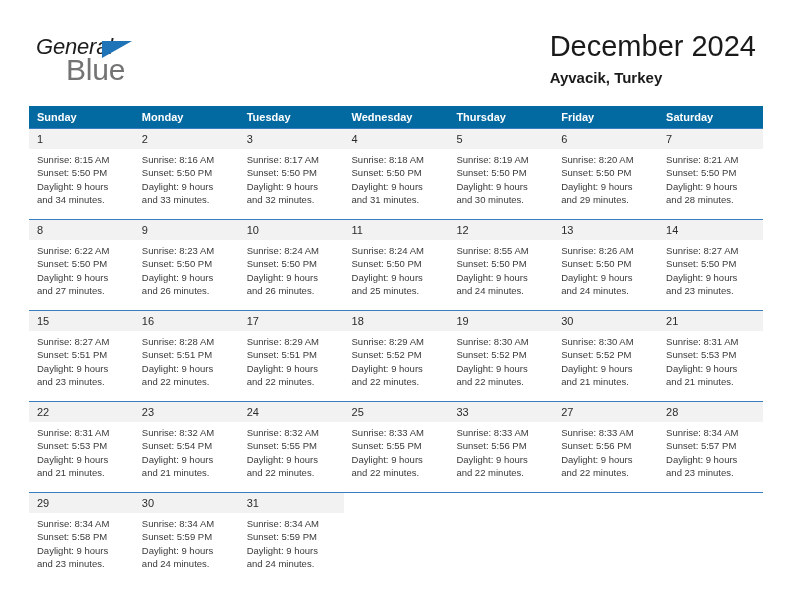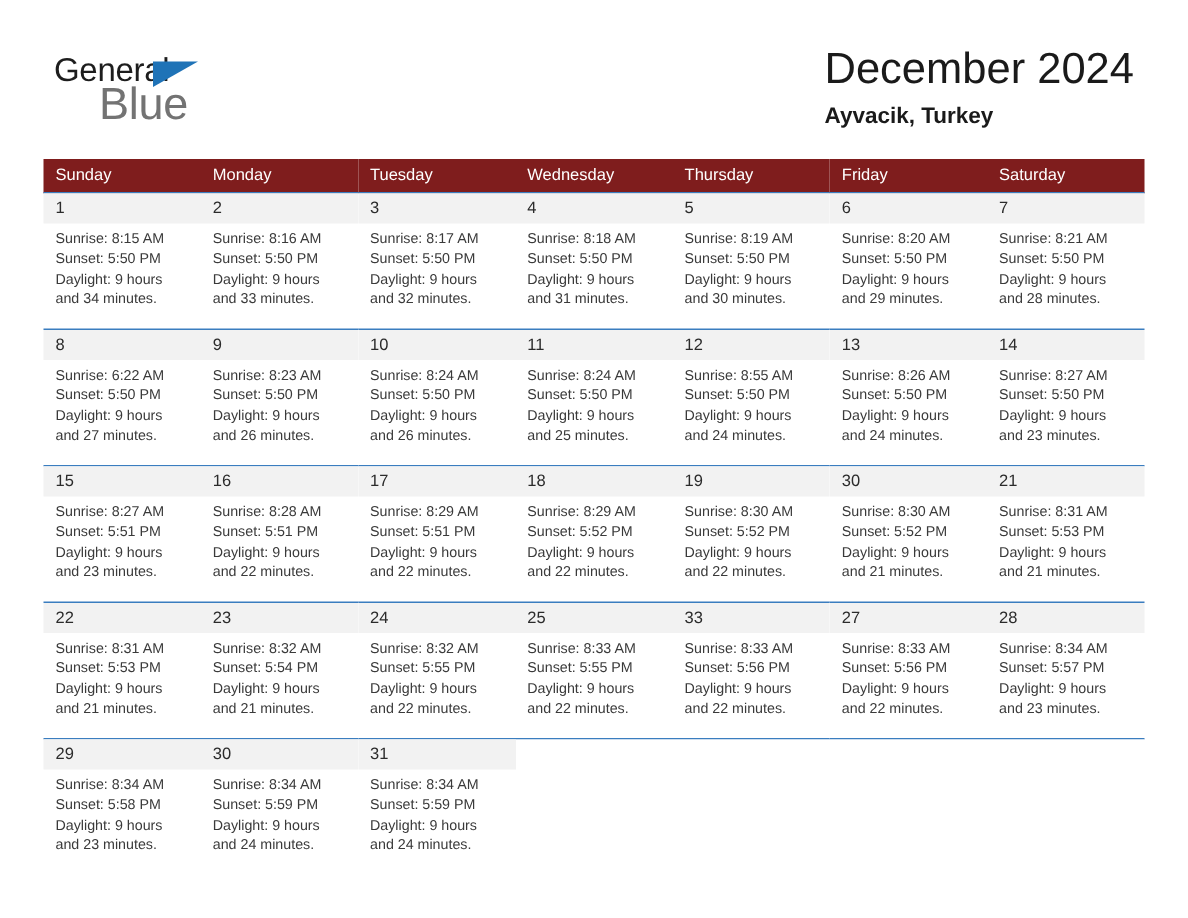--- a/index.html
+++ b/index.html
@@ -40,20 +40,21 @@
     user-select: none;
   }
   .logo-general {
     position: absolute;
     left: 0;
     top: 0;
     font-size: 22px;
     letter-spacing: -0.2px;
     color: #1d1d1d;
     font-family: "Liberation Sans", sans-serif;
+    font-style: italic;
   }
   .logo-triangle {
     position: absolute;
     left: 66px;
     top: 5px;
     width: 0;
     height: 0;
     border-left: 30px solid #1f73b7;
     border-bottom: 17px solid transparent;
   }
@@ -95,24 +96,24 @@
     left: 29px;
     top: 106px;
     width: 734px;
   }
   .cal-table {
     width: 734px;
     border-collapse: collapse;
     table-layout: fixed;
   }
   .cal-table th {
-    background: #7f1d1d;
+    background: #0369a1;
     color: #ffffff;
     font-size: 11px;
-    font-weight: normal;
+    font-weight: bold;
     text-align: left;
     padding: 5px 0 5px 8px;
     height: 12px;
     border: none;
   }
   .cal-table td {
     vertical-align: top;
     padding: 0;
     border: none;
     width: 104.85px;

